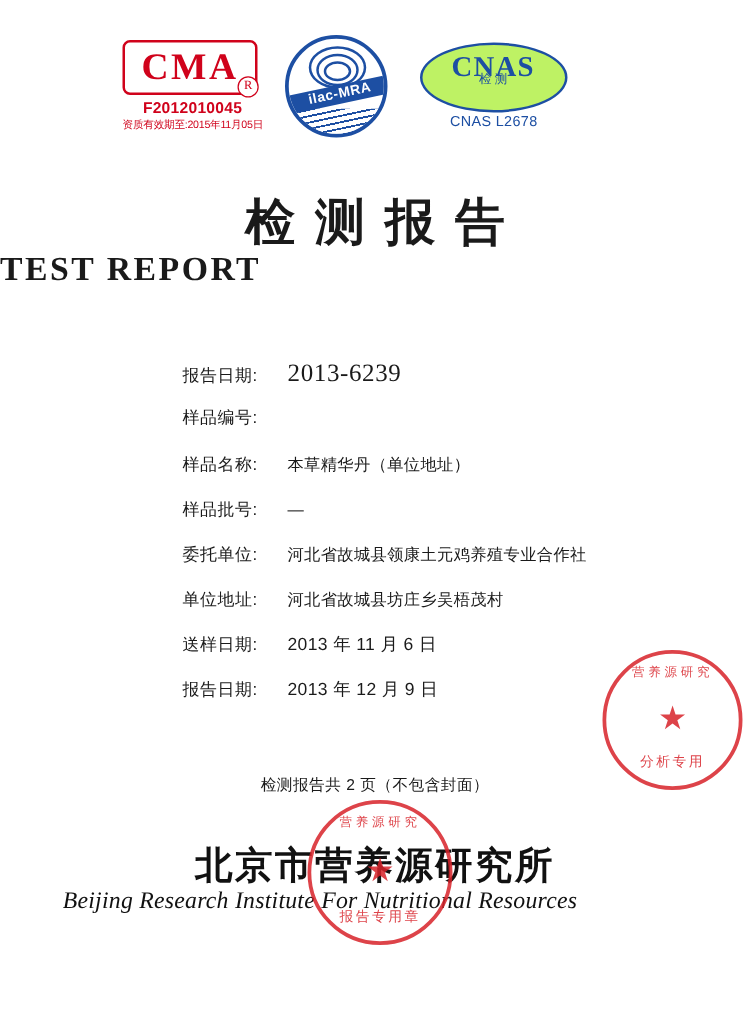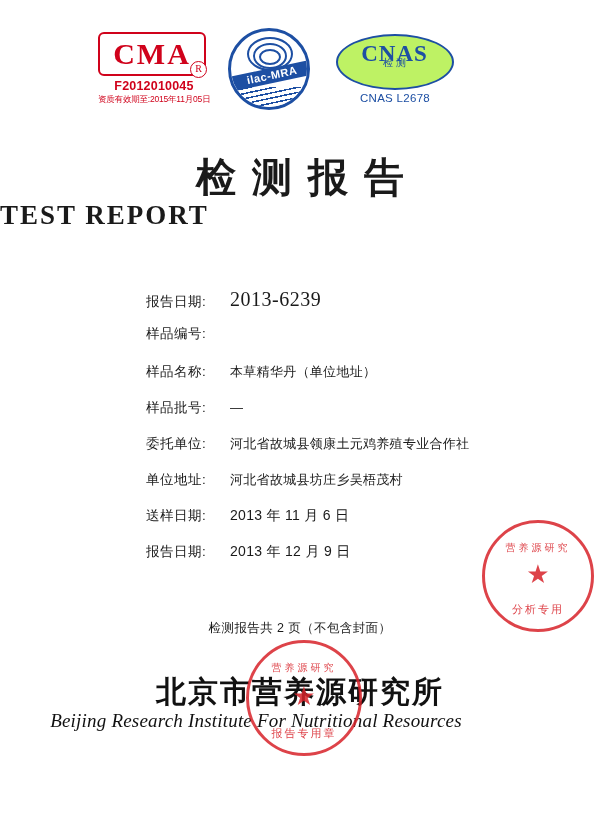--- a/index.html
+++ b/index.html
@@ -337,21 +337,21 @@
     left: 50%;
     top: 50%;
     transform: translate(-50%, -58%);
     font-size: 26px;
     line-height: 1;
     color: #d8232a;
   }
   .stamp-text-top {
     position: absolute;
     left: 0;
-    top: 18px;
+    top: 8px;
     width: 100%;
     text-align: center;
     font-size: 10px;
     letter-spacing: 3px;
     font-family: "Liberation Serif", serif;
   }
   .stamp-text-bottom {
     position: absolute;
     left: 0;
     bottom: 12px;

